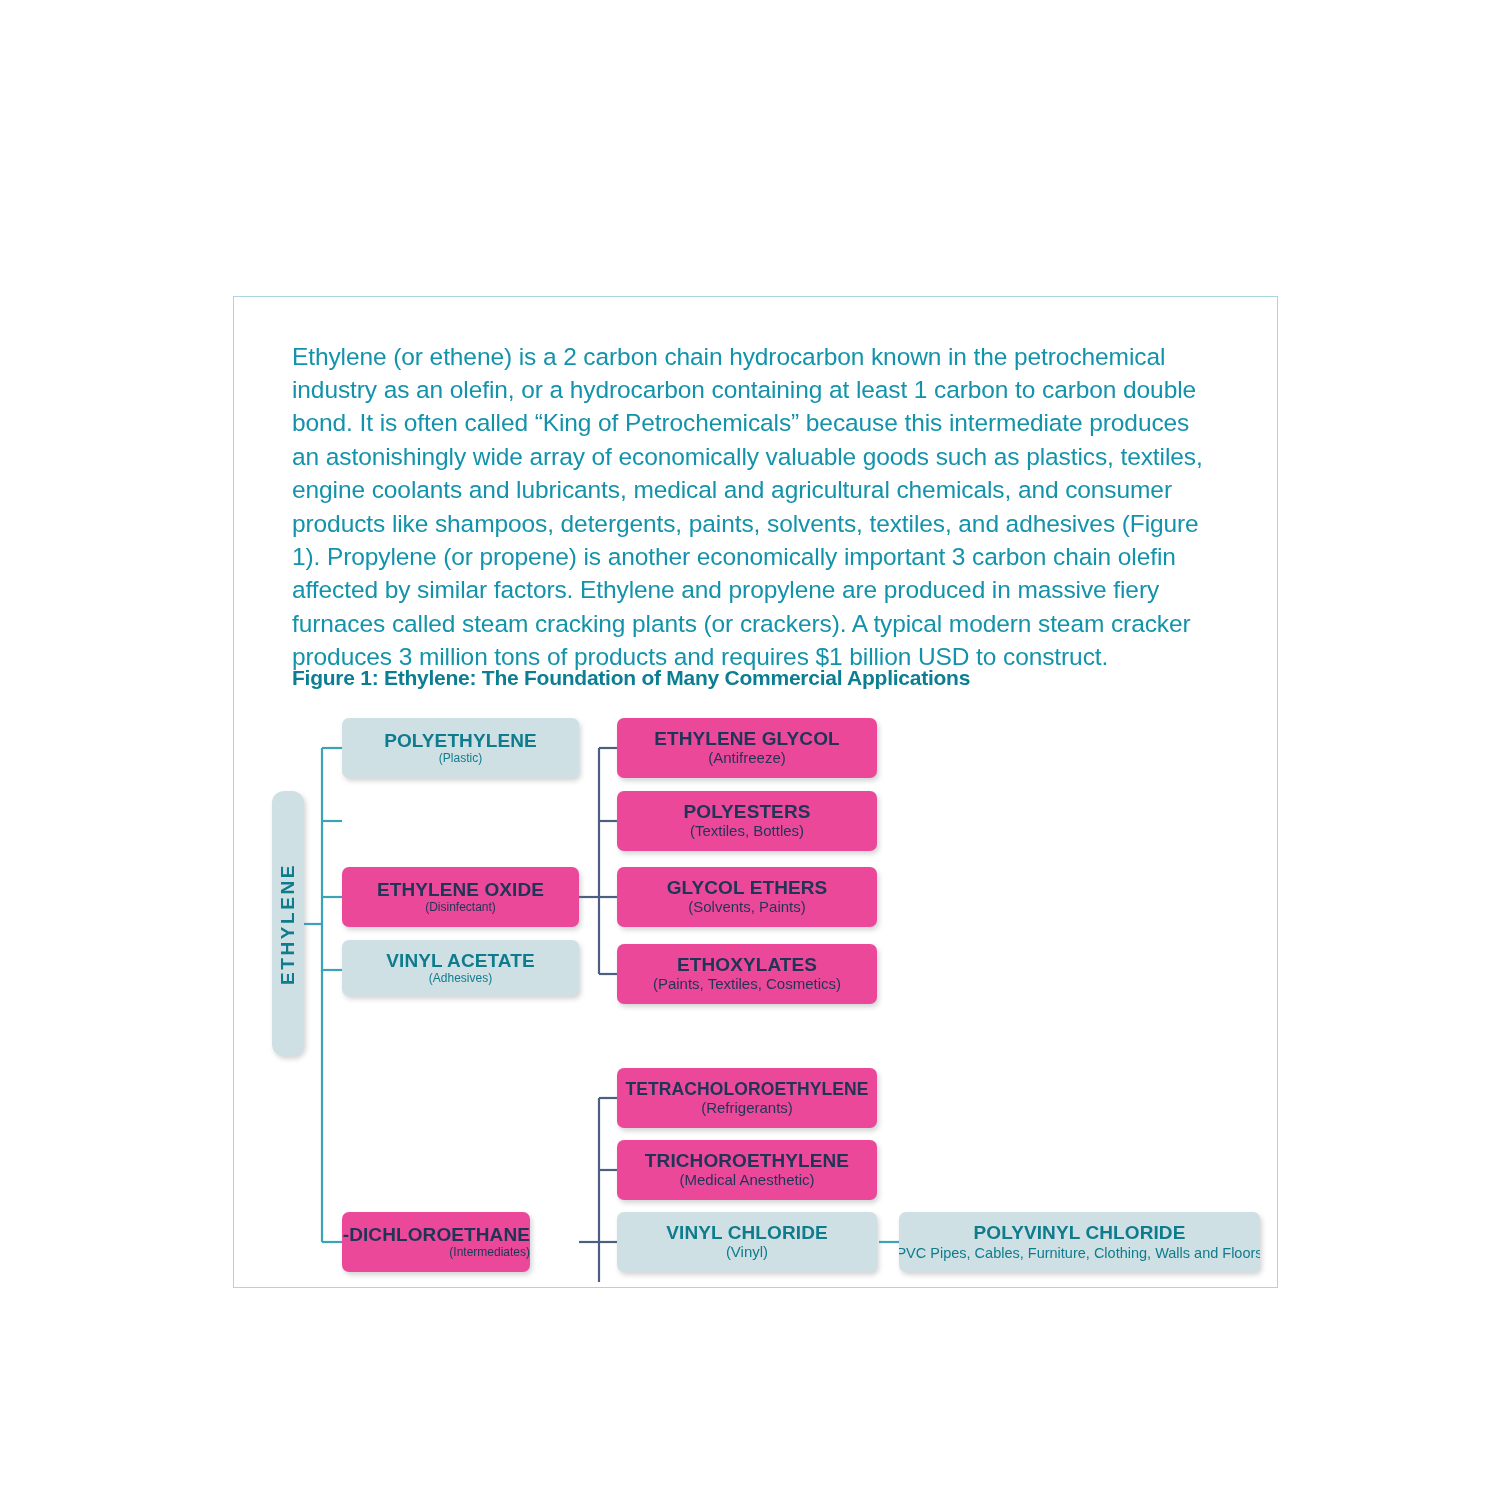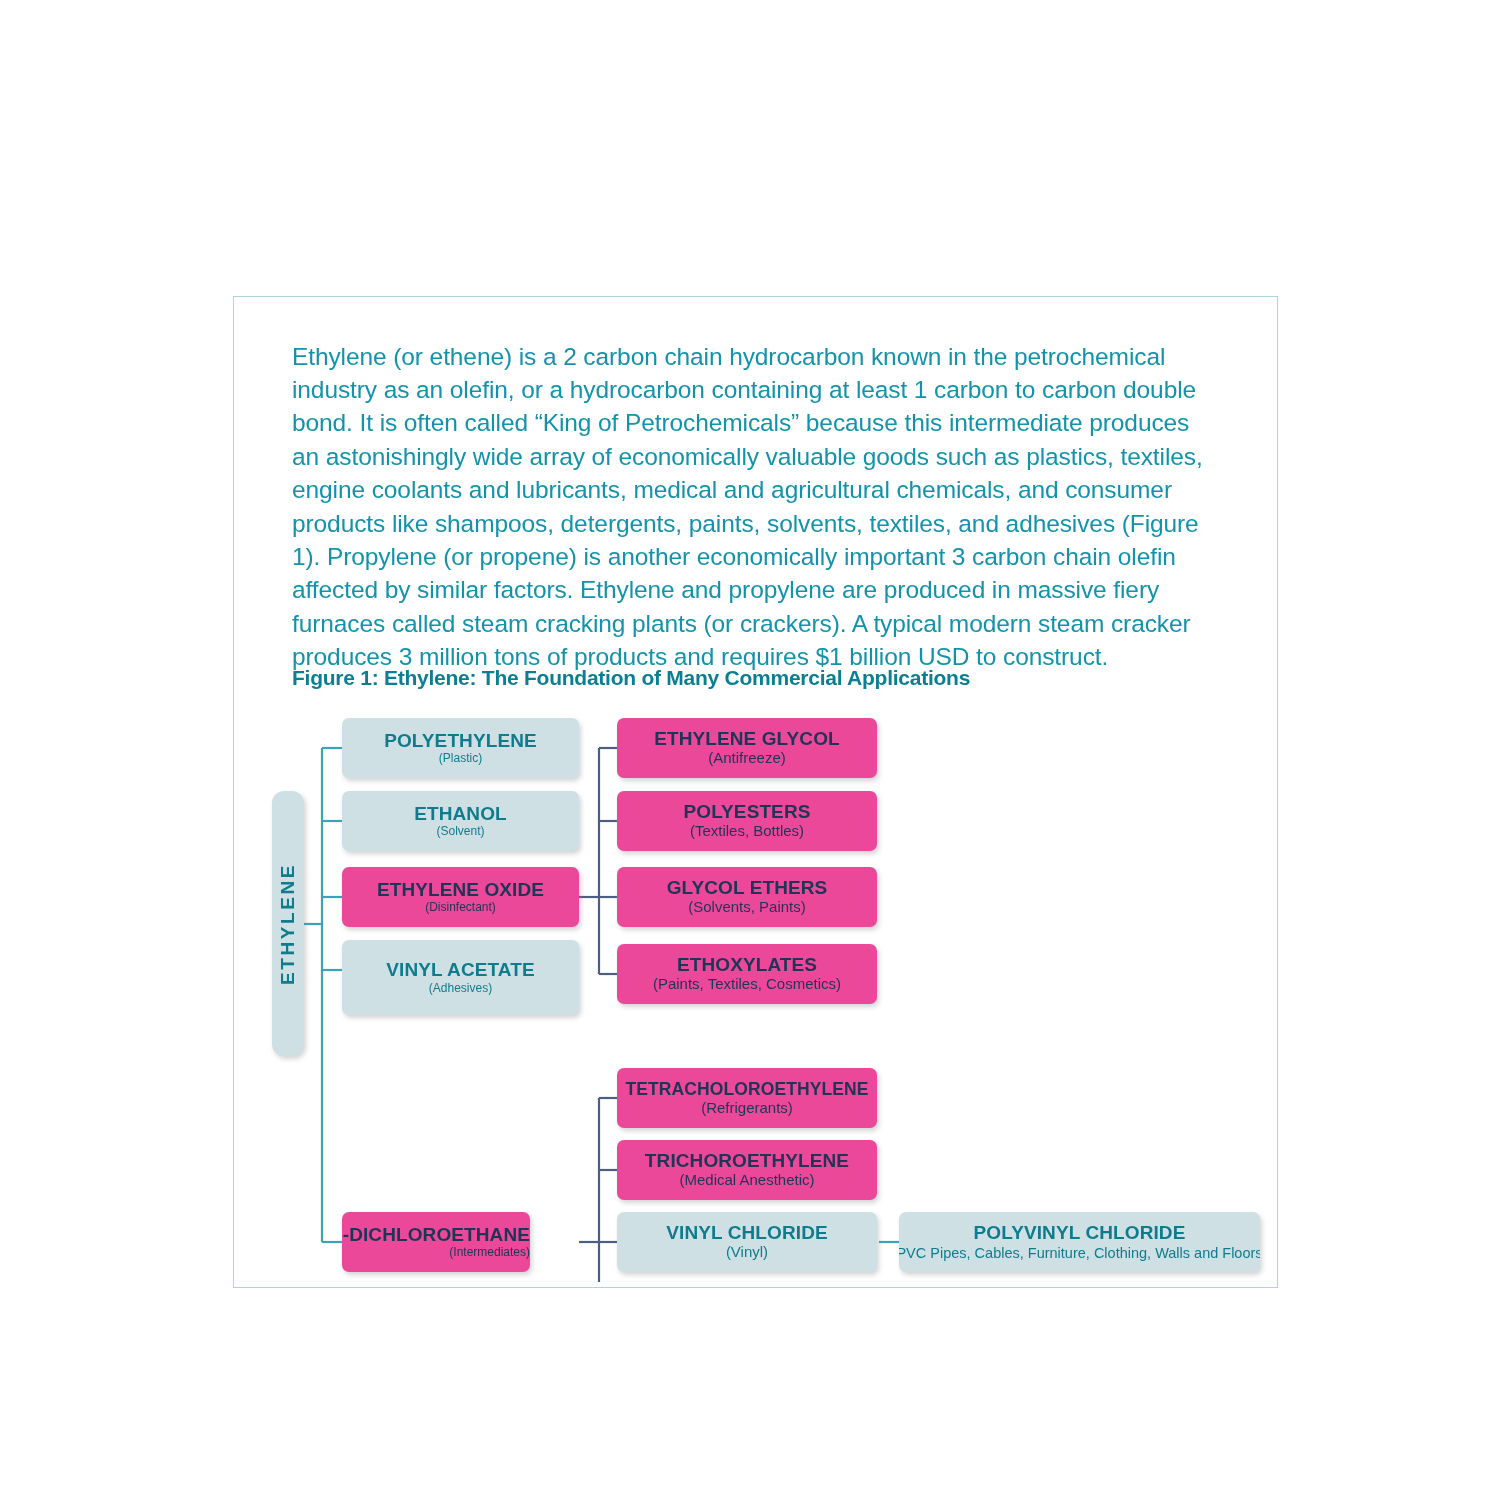--- a/index.html
+++ b/index.html
@@ -163,31 +163,27 @@
 
       <div id="root-bar">
         <span class="rot">ETHYLENE</span>
       </div>
 
       <div class="node teal col1" style="left:108px;top:6px;width:237px;height:60px;">
         <span class="t1">POLYETHYLENE</span>
         <span class="t2">(Plastic)</span>
       </div>
 
-      <div class="node teal col1" style="left:108px;top:79px;width:237px;height:60px;">
-        <span class="t1">ETHANOL</span>
-        <span class="t2">(Solvent)</span>
-      </div>
 
       <div class="node gray col1" style="left:108px;top:155px;width:237px;height:60px;">
         <span class="t1">ETHYLENE OXIDE</span>
         <span class="t2">(Disinfectant)</span>
       </div>
 
-      <div class="node teal col1" style="left:108px;top:228px;width:237px;height:75px;">
+      <div class="node teal col1" style="left:108px;top:228px;width:237px;height:56px;">
         <span class="t1">VINYL ACETATE</span>
         <span class="t2">(Adhesives)</span>
       </div>
 
       <div class="node gray col1" style="left:108px;top:500px;width:188px;height:60px;align-items:flex-end;">
         <span class="t1">1,2-DICHLOROETHANE</span>
         <span class="t2">(Intermediates)</span>
       </div>
 
       <div class="node gray col2" style="left:383px;top:6px;width:260px;height:60px;">

